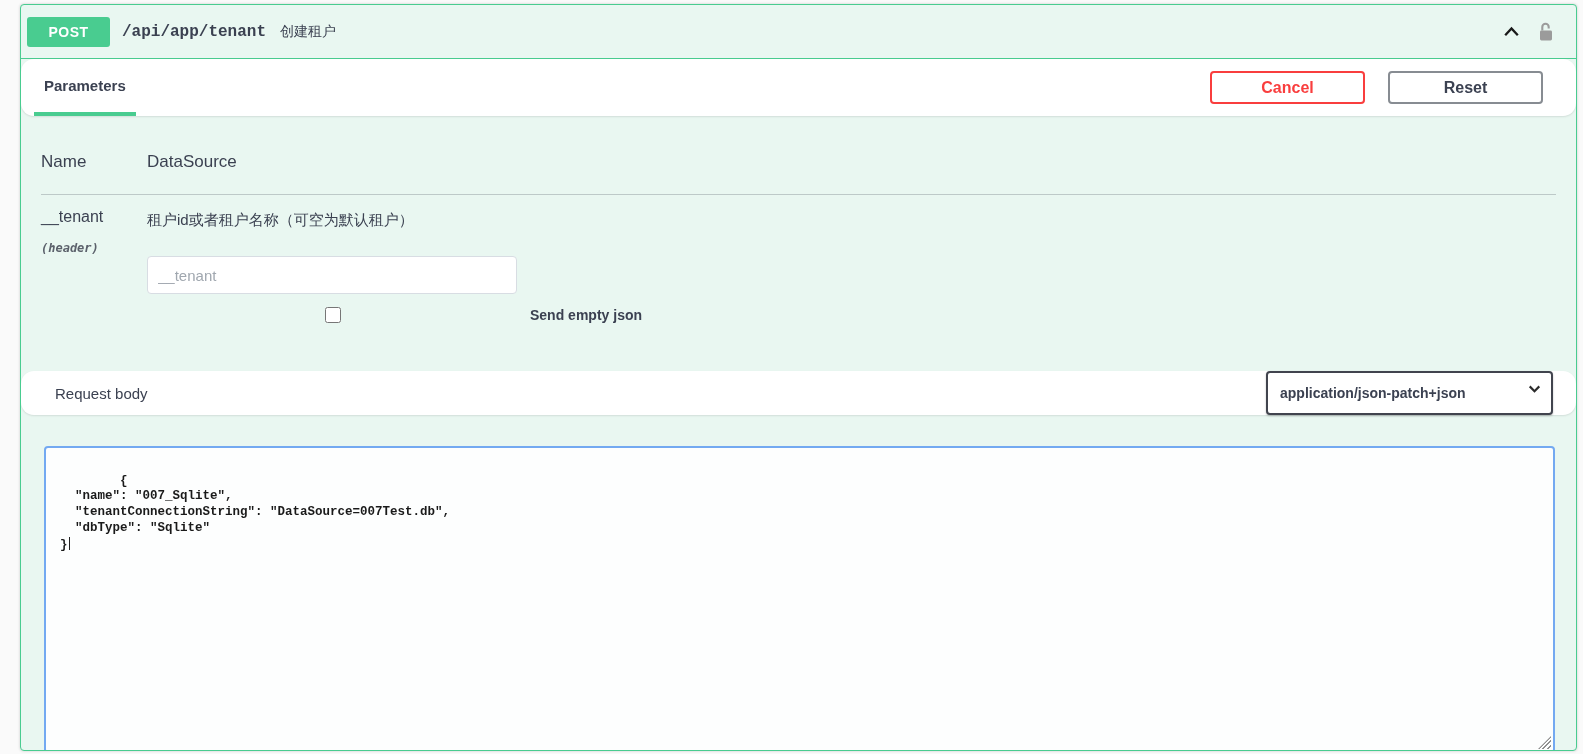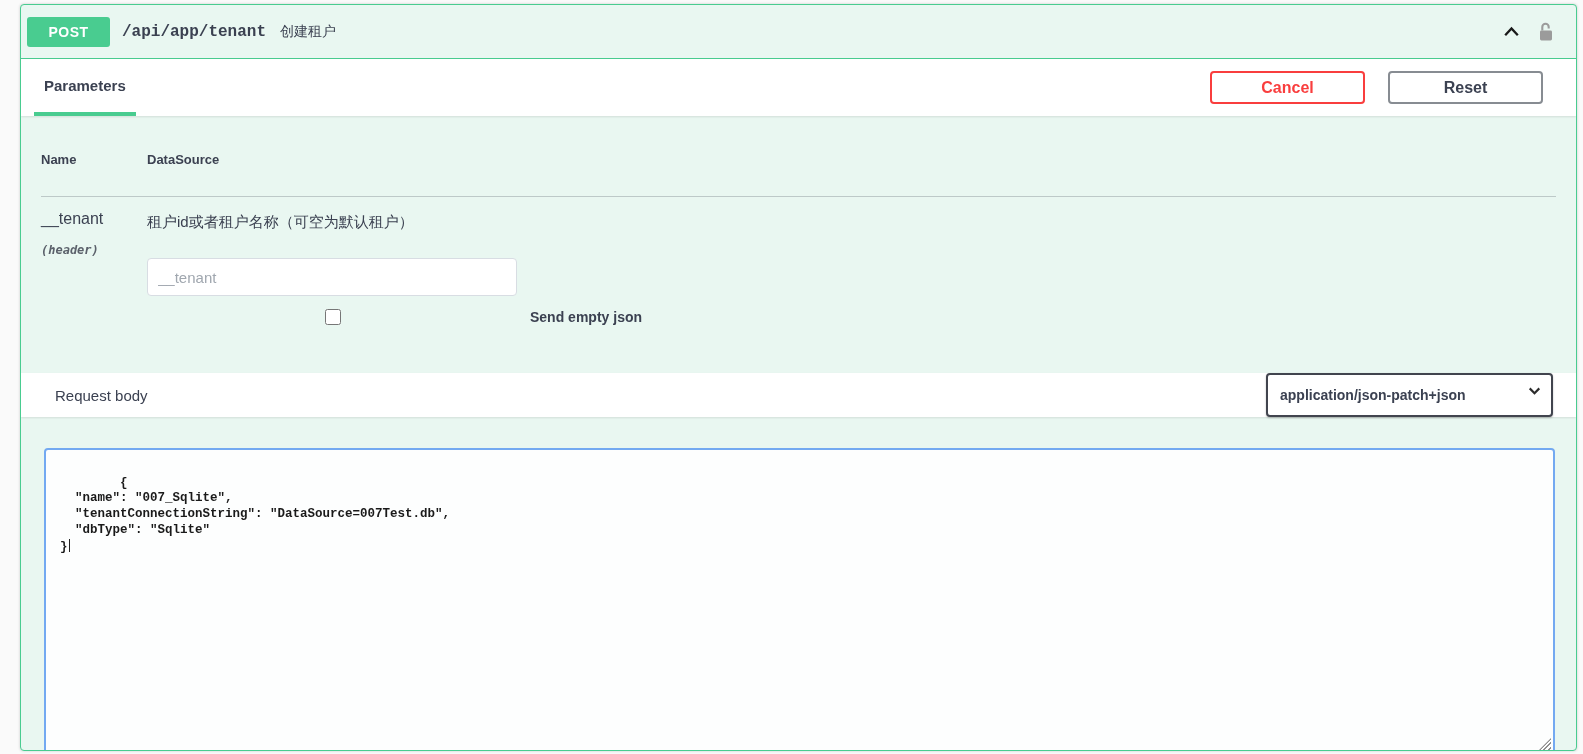--- a/index.html
+++ b/index.html
@@ -28,42 +28,42 @@
     margin-left:12px; font-family:"Liberation Mono", monospace;
     font-weight:700; font-size:16px; color:#3b4151;text-align:center;
   }
   .endpoint-desc { margin-left:14px; font-size:14px; color:#3b4151; }
   .summary-icons { margin-left:auto; display:flex; align-items:center; gap:14px; }
   .icon-btn { background:none; border:none; cursor:pointer; display:flex; align-items:center; padding:0; }
 
   
   .section-header {
     background:#fff; display:flex; justify-content:space-between; align-items:center;
-    box-shadow:0 1px 2px rgba(0,0,0,.1); position:relative; z-index:2;
+    box-shadow:0 1px 2px rgba(0,0,0,.1); position:relative; z-index:2;border-radius:13px;
   }
   .params-header { height:57px; padding:0 33px 0 13px; }
   .tab-item {
     height:100%; display:flex; align-items:center; padding:0 10px;
     border-bottom:4px solid #49cc90; cursor:pointer;
   }
   .tab-label { font-size:15px; font-weight:700; color:#3b4151; }
   .btn-group { display:flex; gap:23px; }
   .btn {
     width:155px; height:33px; border-radius:4px; background:#fff;
     font-weight:700; font-size:16px; cursor:pointer;
     display:flex; align-items:center; justify-content:center;
     font-family:"Liberation Sans", sans-serif;
   }
   .btn-cancel { border:2px solid #f93e3e; color:#f93e3e; }
   .btn-reset  { border:2px solid #878c92; color:#3b4151; }
 
   
   .table-area { padding:36px 20px 48px 20px; }
-  .thead { display:flex; font-size:13px; font-weight:700; color:#3b4151;
-           padding-bottom:29px; border-bottom:1px solid rgba(59,65,81,.25); }
+  .thead { display:flex; font-size:17px; font-weight:400; color:#3b4151;
+           padding-bottom:22px; border-bottom:1px solid rgba(59,65,81,.25); }
   .col-name { width:106px; flex-shrink:0; }
   .col-desc { flex:1; }
   .param-row { display:flex; padding-top:13px; }
   .p-name { font-size:16px; color:#3b4151; }
   .p-in { margin-top:15px; font-family:"DejaVu Sans Mono", monospace;
           font-style:italic; font-size:12px; font-weight:700; color:#5b616b; }
   .p-desc { margin-top:3px; font-size:15px; color:#3b4151; }
   .param-input {
     display:block; margin-top:26px; width:370px; height:38px;
     border:1px solid #d8dde3; border-radius:4px; background:#fff;

